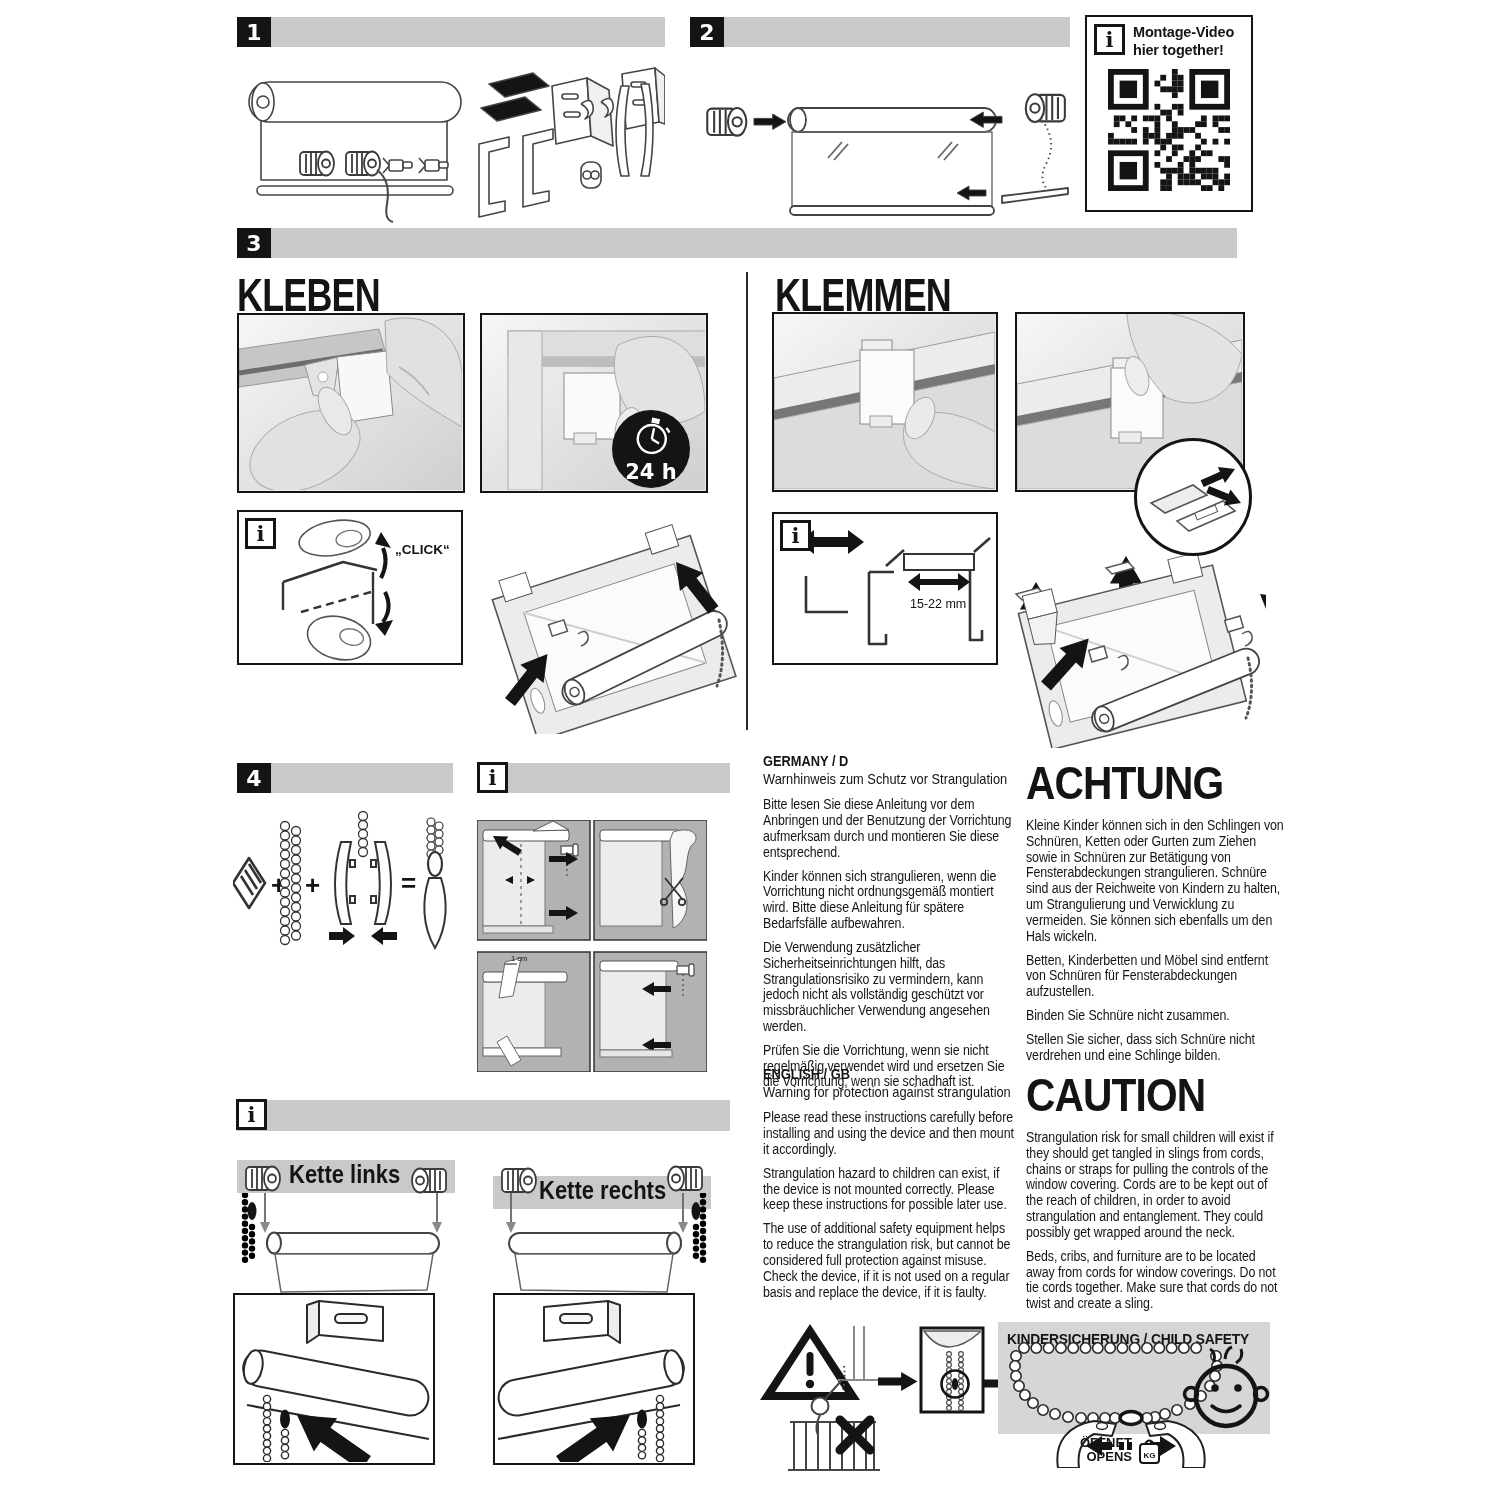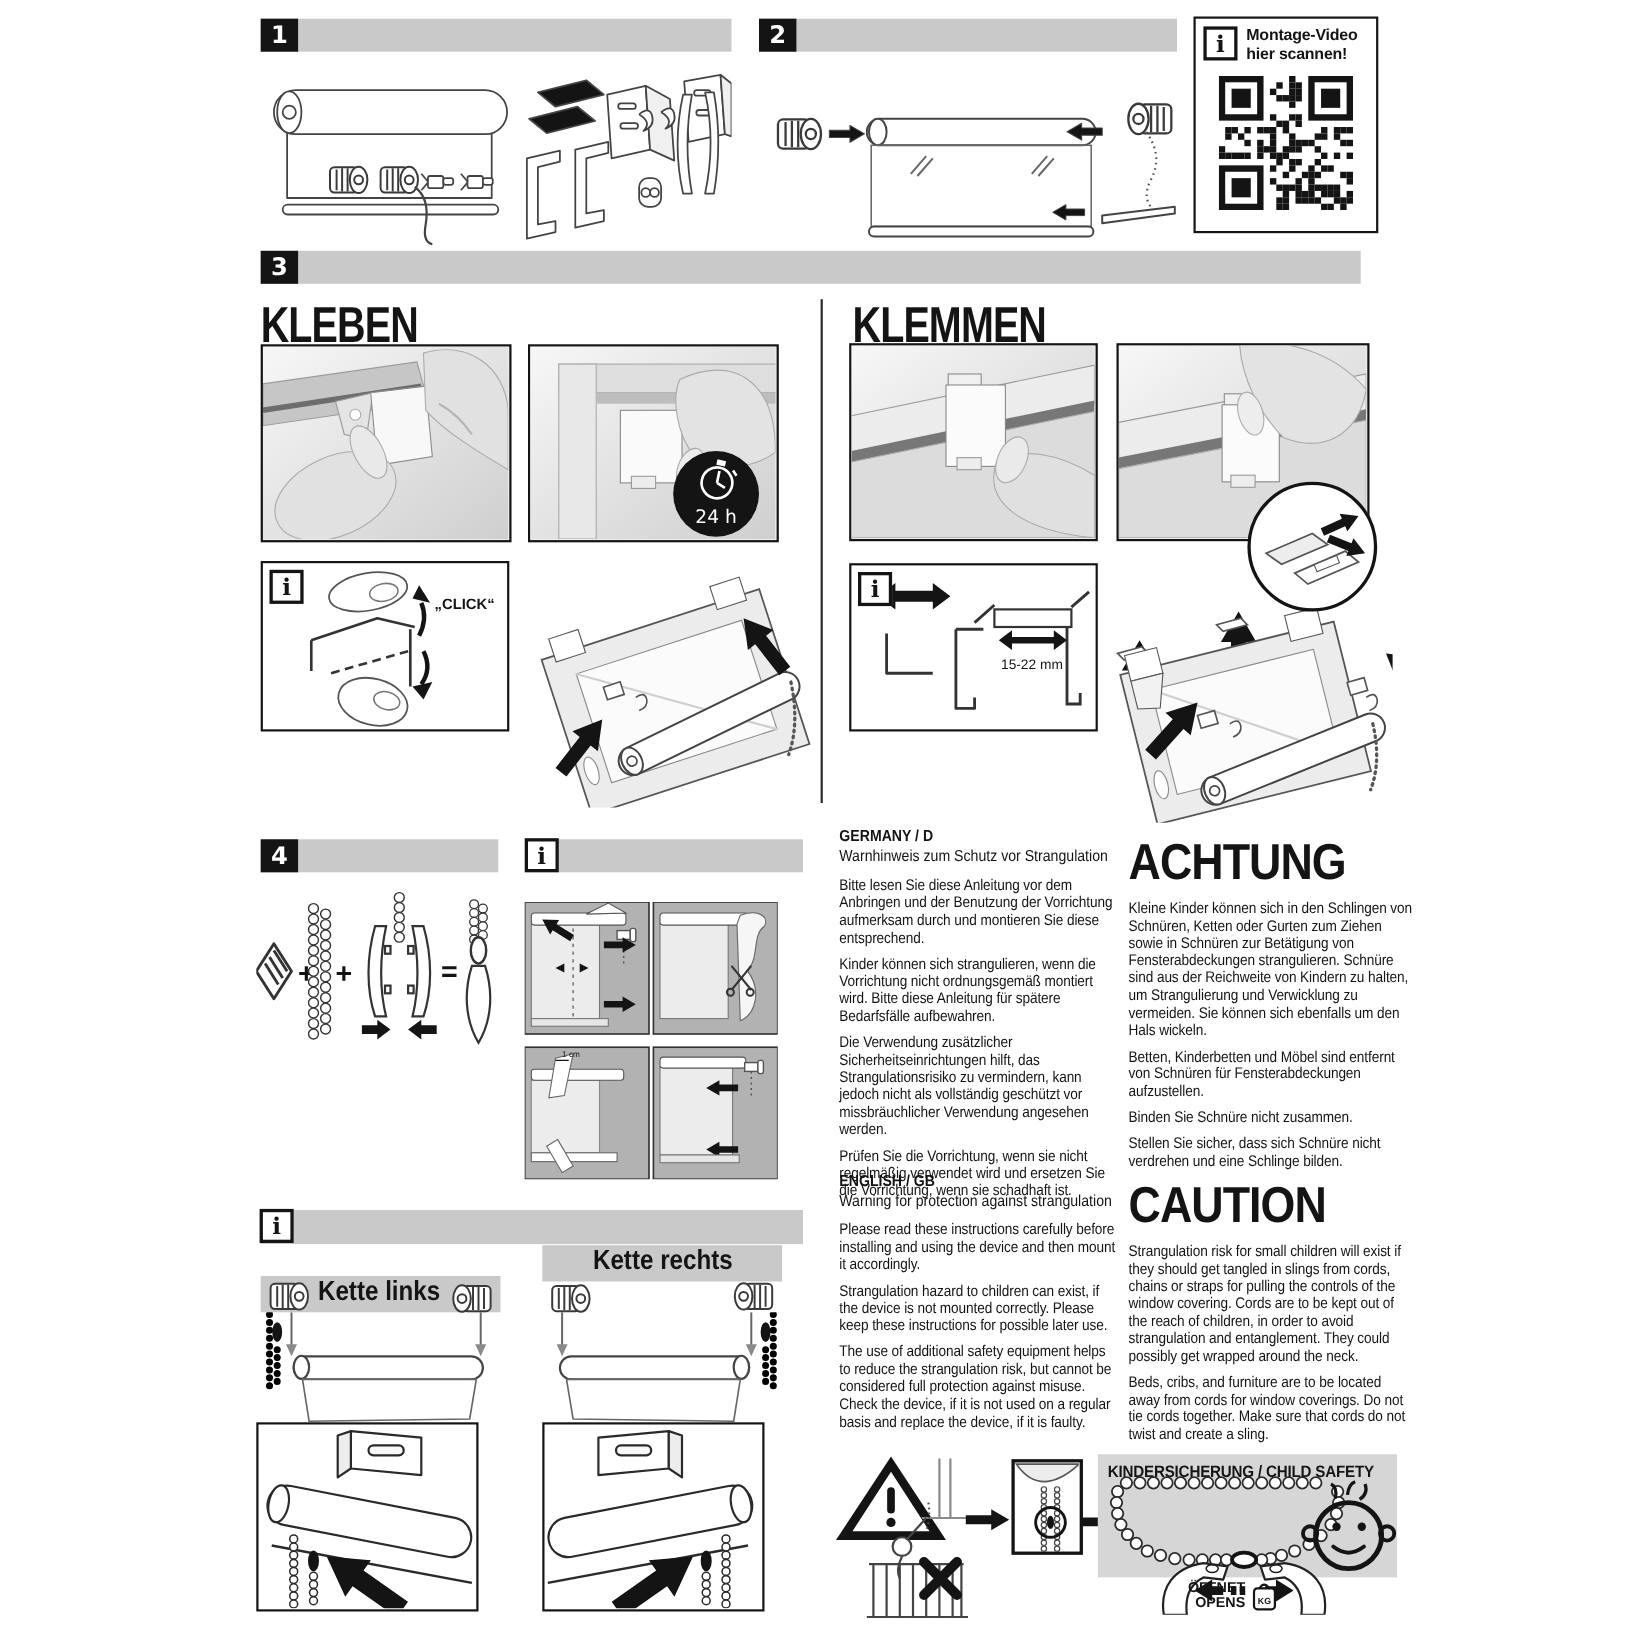--- a/index.html
+++ b/index.html
@@ -19,21 +19,21 @@
   .divider{width:2px;background:#2a2a2a}
   .col{transform:scaleX(.885);transform-origin:0 0}
   .h6{font-weight:700;font-size:14.5px;line-height:1.22}
   .sub{font-size:14.5px;line-height:1.22;margin-bottom:9px}
   .col p{font-size:14px;line-height:1.13;letter-spacing:-.1px;margin-bottom:8px}
   .big-title{font-size:46px;font-weight:700;letter-spacing:-1px;margin-bottom:8px;white-space:nowrap}
   .qr-panel{border:2.5px solid #141414;background:#fff}
   .qr-head{display:flex;align-items:flex-start;gap:8px;padding:7px 6px 4px 7px}
   .qr-label{font-weight:700;font-size:14.5px;line-height:1.22;letter-spacing:-.2px}
   .badge{background:#141414;border-radius:50%;color:#fff;text-align:center}
-  .badge .t{font-weight:400;font-size:17px;font-family:"DejaVu Sans",sans-serif}
+  .badge .t{font-weight:700;font-size:21px;font-family:"DejaVu Sans",sans-serif}
   .kette-bar{background:#c9c9c9;height:33px;display:flex;}
   .kette-label{font-size:25px;font-weight:700;transform:scaleX(.88);transform-origin:0 50%;white-space:nowrap}
   .safety{background:#d6d6d6}
   .safety-title{font-weight:700;font-size:15px;letter-spacing:-.2px;transform:scaleX(.92);transform-origin:0 0;white-space:nowrap}
   svg{display:block}
   .clicktxt{font-weight:700;font-size:13.5px}
 </style>
 </head>
 <body>
 
@@ -153,21 +153,21 @@
         </g>
       <polygon points="312,138 378,130 378,136 312,145"></polygon>
     </g>
   </svg>
 
   <div class="abs qr-panel" style="left:1085px;top:15px;width:168px;height:197px">
     <div class="qr-head">
       <div class="ibox" style="flex:0 0 auto">i</div>
       <div class="qr-label">
         <div>Montage-Video</div>
-        <div>hier scannen!</div>
+        <div>hier together!</div>
       </div>
     </div>
     <svg id="qr-code" width="122" height="122" viewBox="0 0 120 120" style="margin:6px auto 0">
         <rect x="0" y="0" width="120" height="120" fill="#fff"></rect>
         <rect x="0" y="0" width="40" height="40" fill="#141414"></rect>
         <rect x="5.714285714285714" y="5.714285714285714" width="28.571428571428573" height="28.571428571428573" fill="#fff"></rect>
         <rect x="11.428571428571429" y="11.428571428571429" width="17.142857142857142" height="17.142857142857142" fill="#141414"></rect>
         <rect x="80" y="0" width="40" height="40" fill="#141414"></rect>
         <rect x="85.71428571428572" y="5.714285714285714" width="28.571428571428573" height="28.571428571428573" fill="#fff"></rect>
         <rect x="91.42857142857143" y="11.428571428571429" width="17.142857142857142" height="17.142857142857142" fill="#141414"></rect>
@@ -687,21 +687,21 @@
       <path d="M28,0 V32"></path>
         <path d="M200,0 V32"></path>
     </g>
     <polygon points="28,40 23,29 33,29" fill="#8a8a8a"></polygon>
       <polygon points="200,40 195,29 205,29" fill="#8a8a8a"></polygon>
     <rect x="30" y="40" width="172" height="21" rx="10.5" fill="#fff" stroke="#444" stroke-width="2"></rect>
     <ellipse cx="37" cy="50" rx="7" ry="10.5" fill="#fff" stroke="#444" stroke-width="2"></ellipse>
     <polygon points="38,61 196,61 190,97 44,99" fill="#fff" stroke="#666" stroke-width="1.5"></polygon>
   </svg>
 
-  <div class="abs kette-bar" style="left:493px;top:1132px;width:218px">
+  <div class="abs kette-bar" style="left:493px;top:1176px;width:218px">
     <div class="kette-label" style="margin-left:46px">Kette rechts</div>
   </div>
   <svg class="abs" style="left:496px;top:1162px;z-index:2" width="44" height="36" viewBox="0 0 36 36">
       <use href="#endcap" x="1" y="1"></use>
     </svg>
   <svg class="abs" style="left:664px;top:1160px;z-index:2" width="44" height="36" viewBox="0 0 36 36">
       <g transform="translate(36,0) scale(-1,1)">
         <use href="#endcap" x="1" y="1"></use>
       </g>
     </svg>

